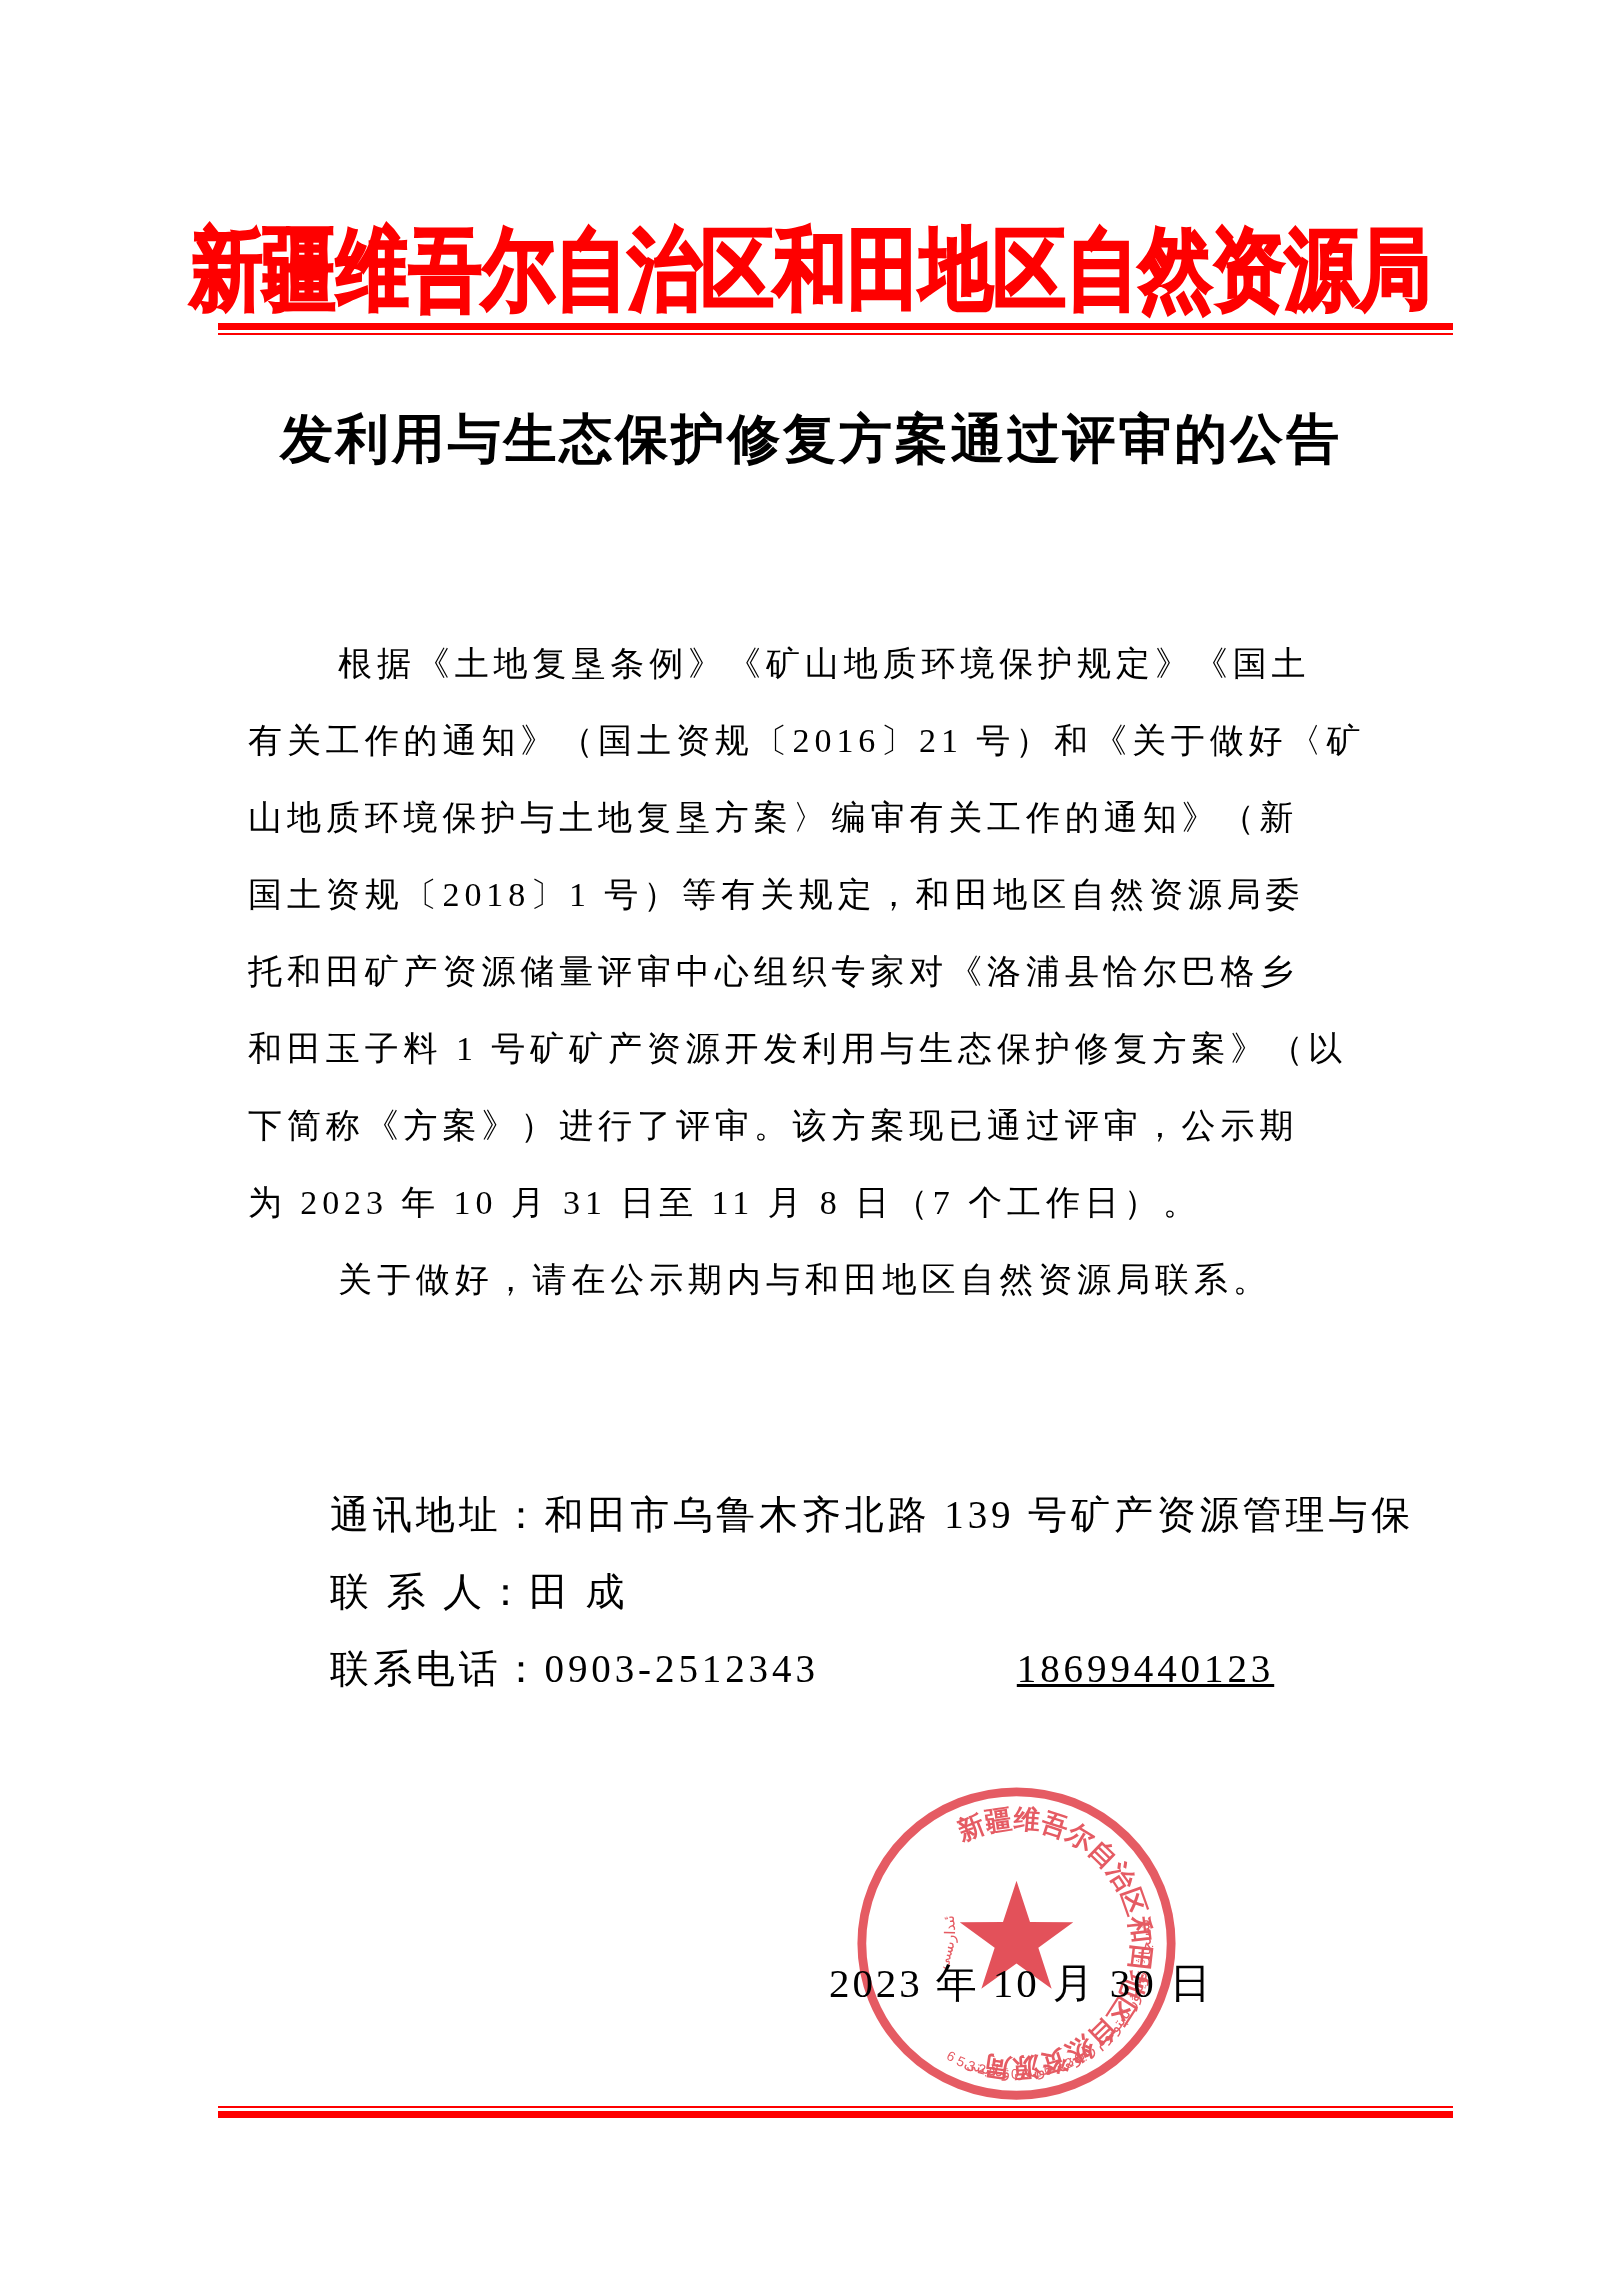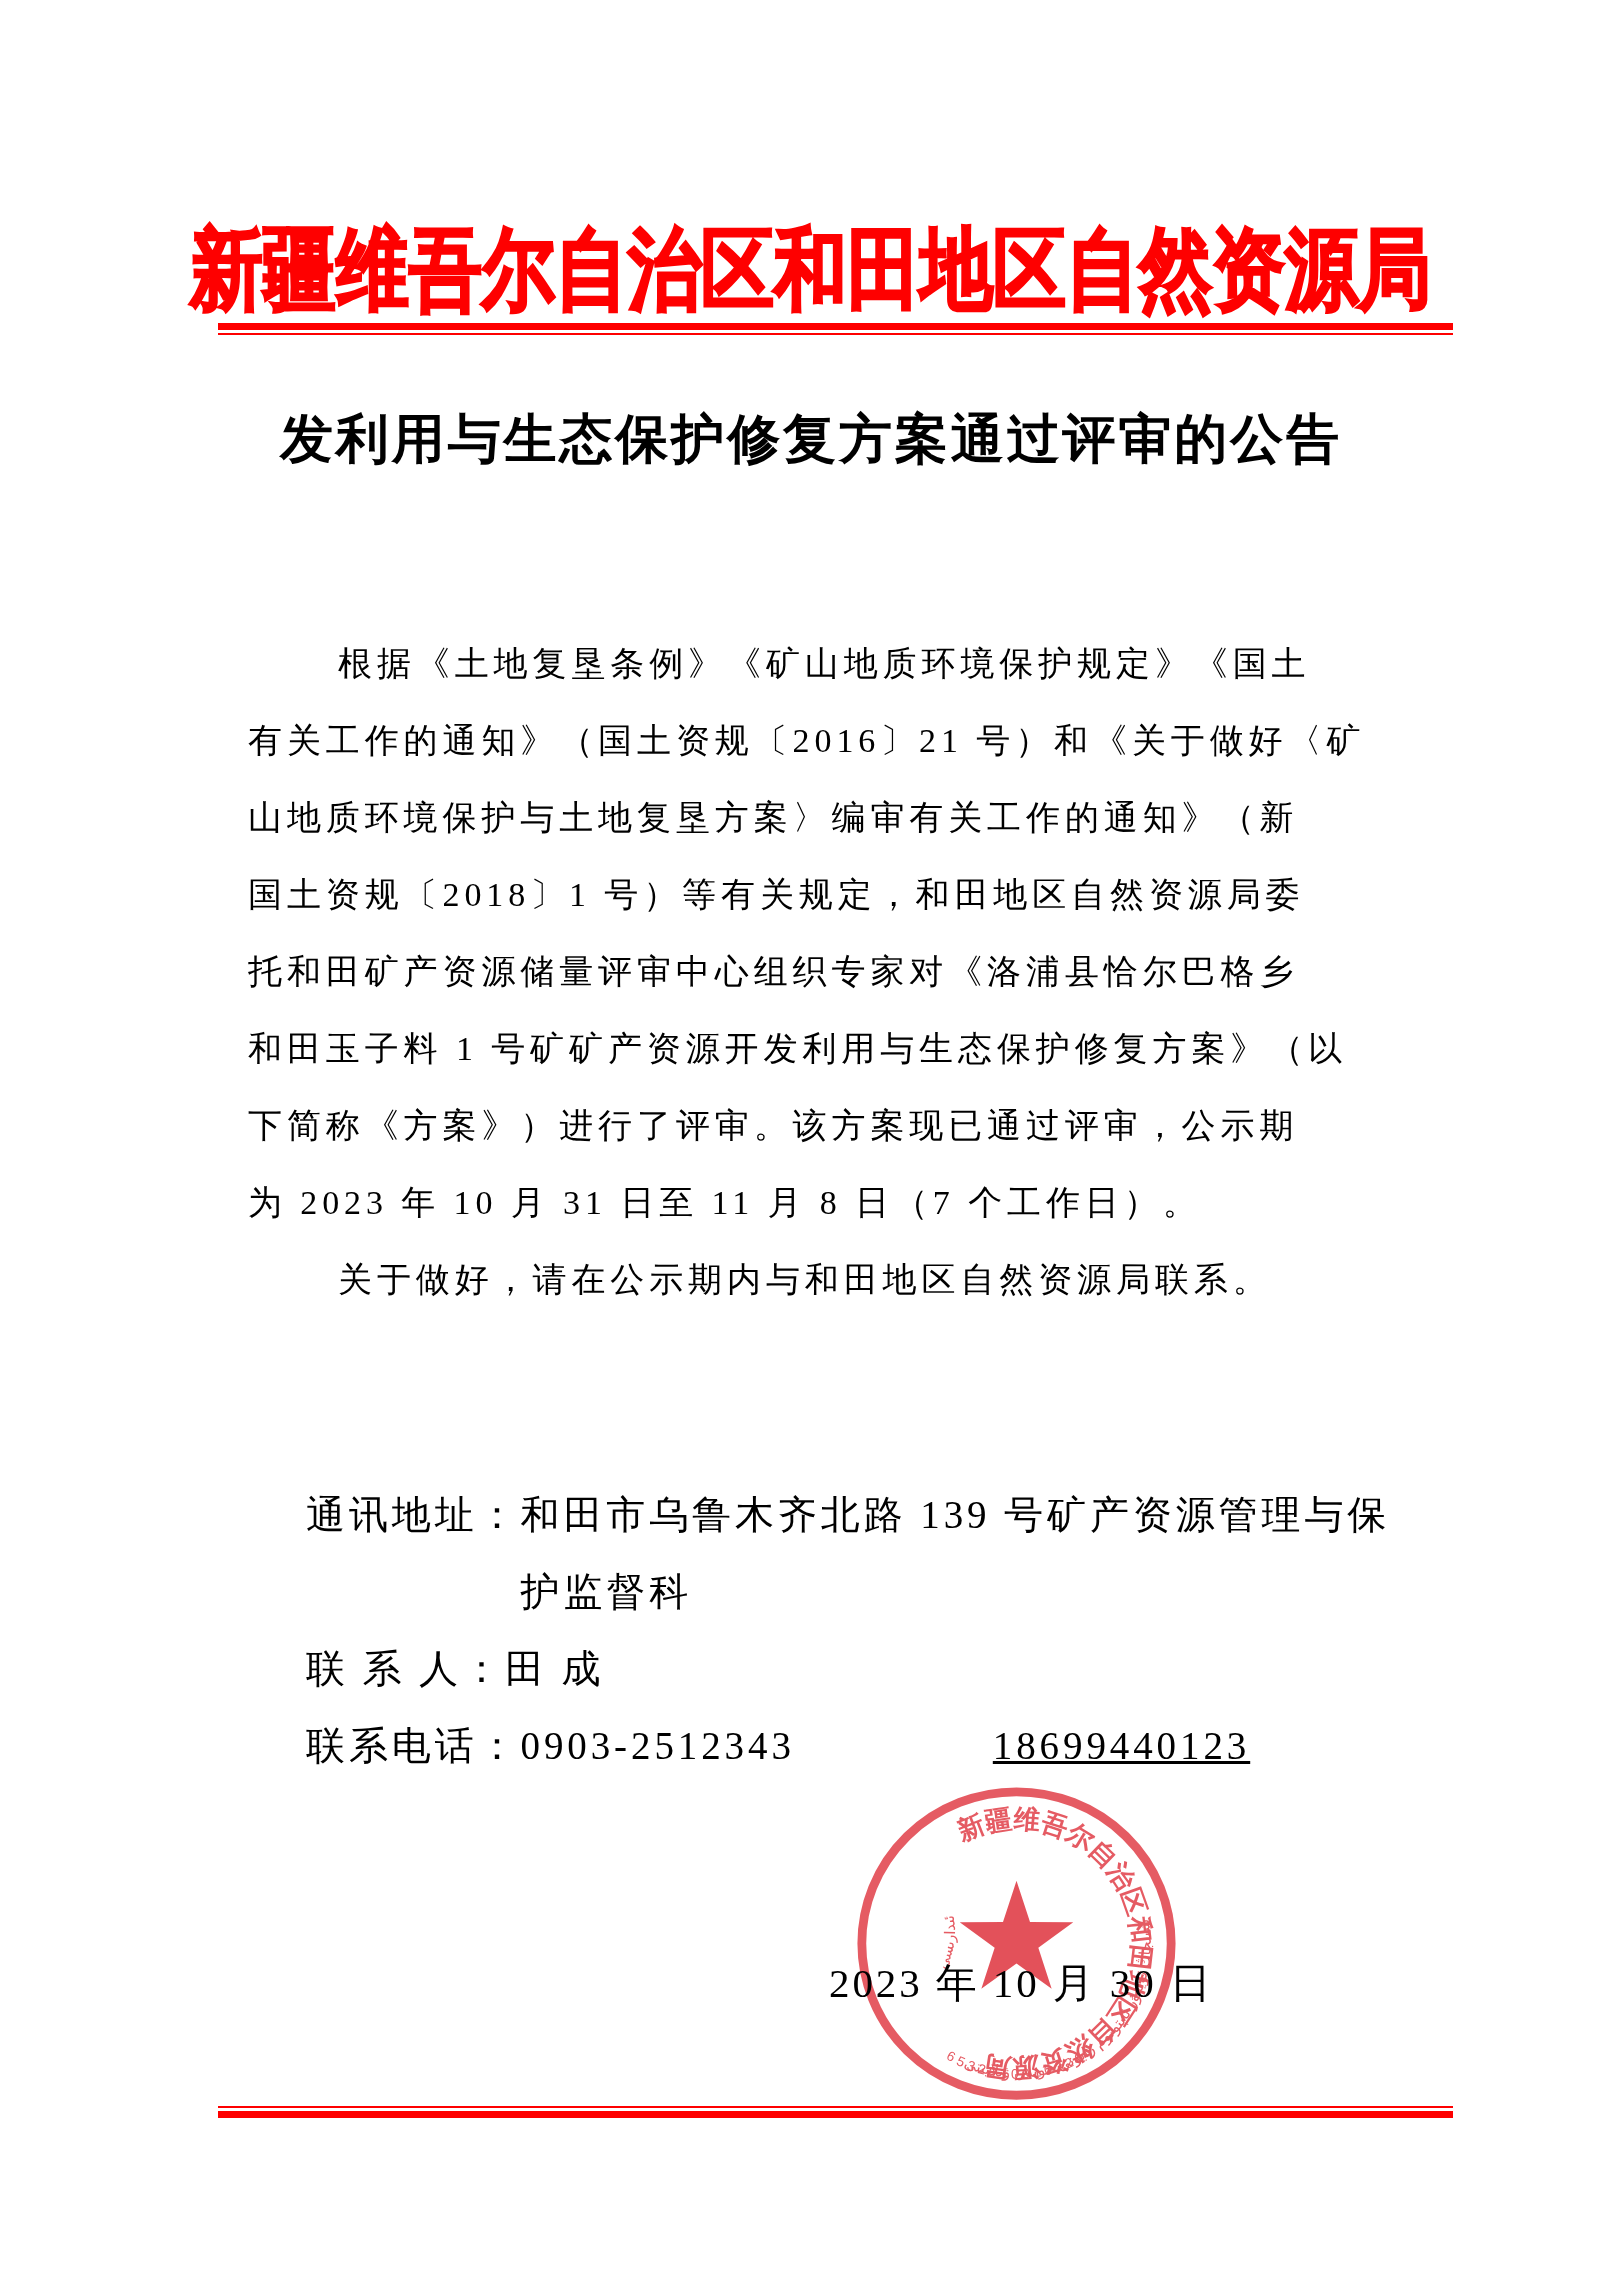--- a/index.html
+++ b/index.html
@@ -51,21 +51,21 @@
     margin-left: 30px;
   }
   .bodyblock .line { height: 77px; }
   .indent { padding-left: 90px; }
 
   
   .contact {
     left: 306px; top: 1476px; width: 1117px;
     font-size: 39px; line-height: 77px; letter-spacing: 3.9px;
   }
-  .c-row { display: flex; align-items: flex-start; }
+  .c-row { display: flex; align-items: flex-start; margin-left: 24px; }
   .c-label { flex: 0 0 auto; white-space: nowrap; }
   .c-val { flex: 0 0 auto; white-space: nowrap; }
   .phone2 { margin-left: 198px; text-decoration: underline; }
 
   
   .dateline {
     left: 829px; top: 1956px;
     font-size: 41px; letter-spacing: 2.9px; white-space: nowrap;
     z-index: 6;
   }
@@ -104,21 +104,20 @@
   <div class="line">下简称《方案》）进行了评审。该方案现已通过评审，公示期</div>
   <div class="line">为 2023 年 10 月 31 日至 11 月 8 日（7 个工作日）。</div>
   <div class="line indent">关于做好，请在公示期内与和田地区自然资源局联系。</div>
 </div>
 
 <div class="abs contact">
   <div class="c-row">
     <div class="c-label">通讯地址：</div>
     <div class="c-val">
       <div>和田市乌鲁木齐北路 139 号矿产资源管理与保</div>
-      <div>护监督科</div>
     </div>
   </div>
   <div class="c-row">
     <div class="c-label">联 系 人：</div>
     <div class="c-val">田 成</div>
   </div>
   <div class="c-row">
     <div class="c-label">联系电话：</div>
     <div class="c-val">0903-2512343</div>
     <div class="c-val phone2">18699440123</div>

